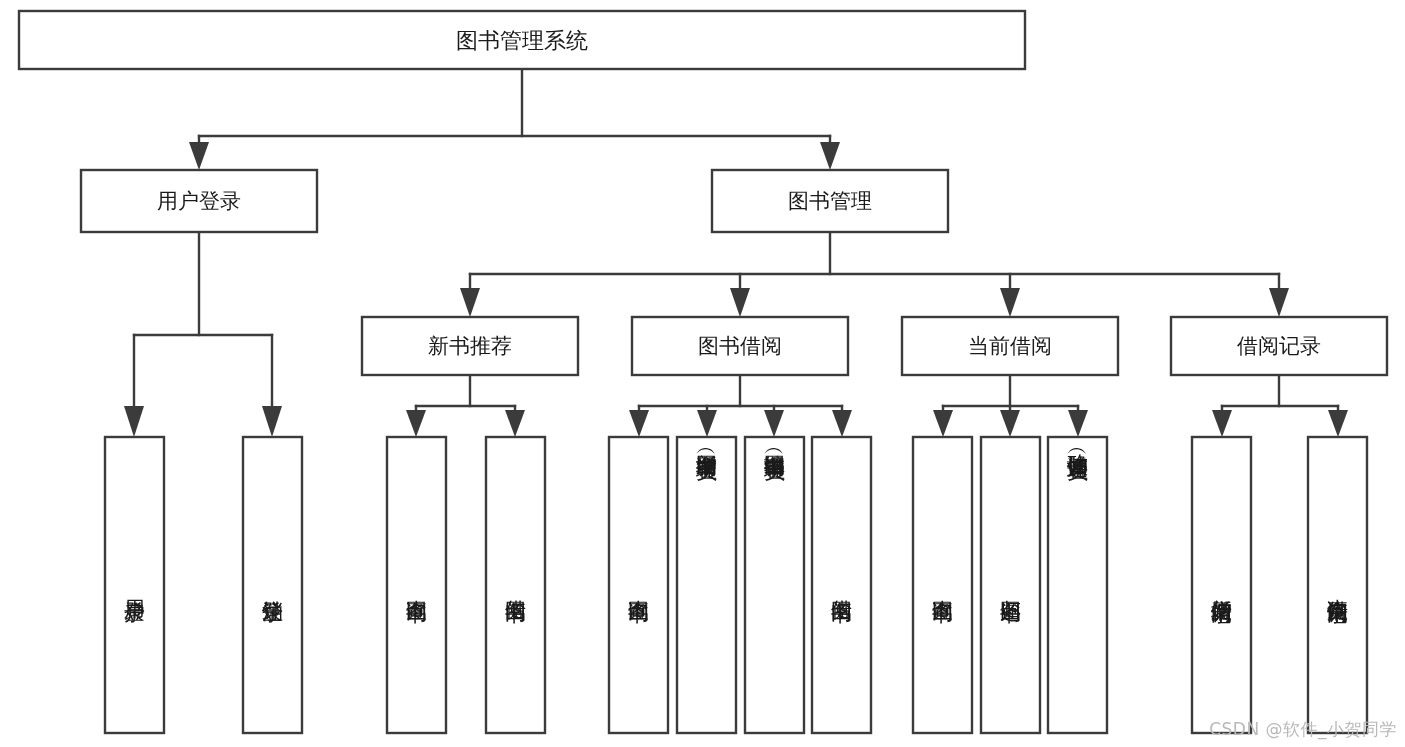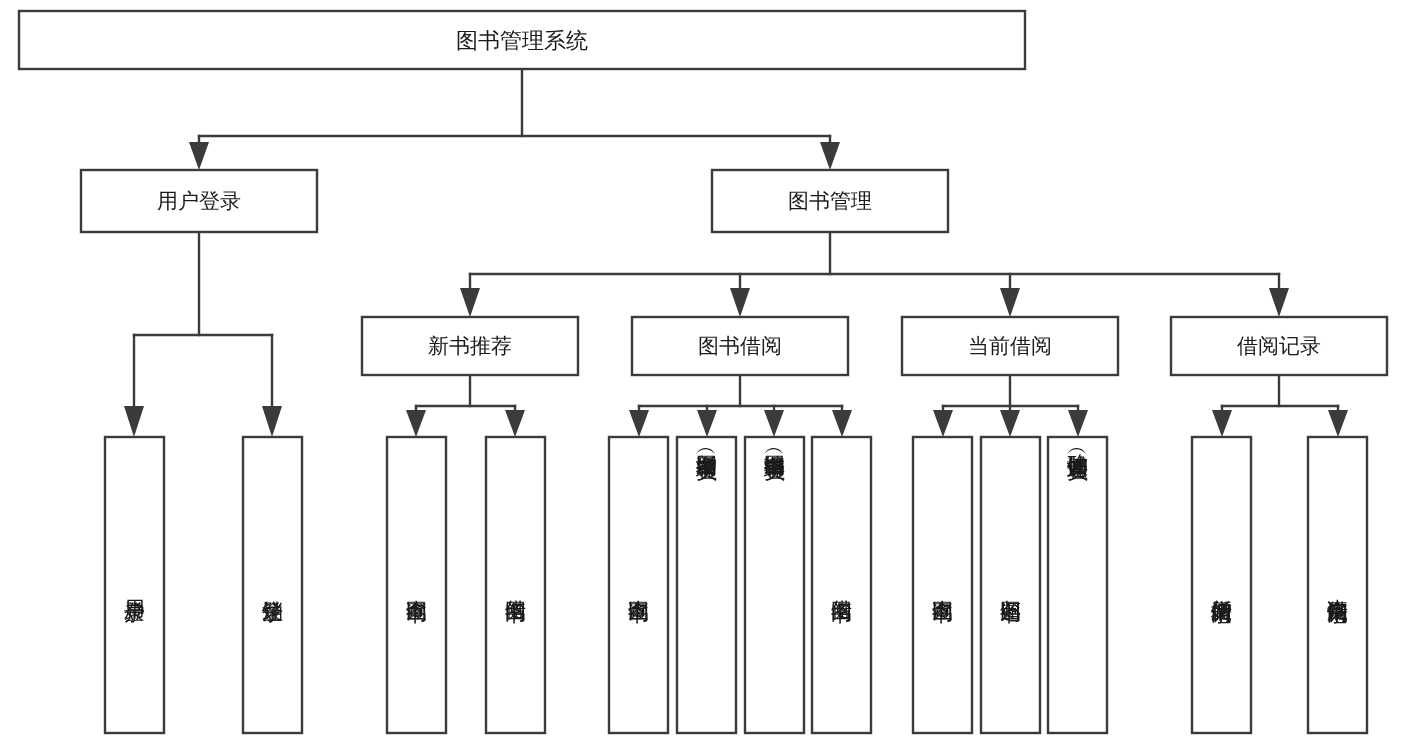--- a/index.html
+++ b/index.html
@@ -237,13 +237,14 @@
     <span class="leaf-label">确认归还（管理员）</span>
   </div>
 
   <div class="leaf-label-wrap" style="left:1192px; top:437px; width:59px; height:296px;">
     <span class="leaf-label">新增借阅记录</span>
   </div>
   <div class="leaf-label-wrap" style="left:1308px; top:437px; width:59px; height:296px;">
     <span class="leaf-label">查询借阅记录</span>
   </div>
 
+  <div class="watermark">CSDN @软件_小贺同学</div>
 </div>
 
 </body></html>

